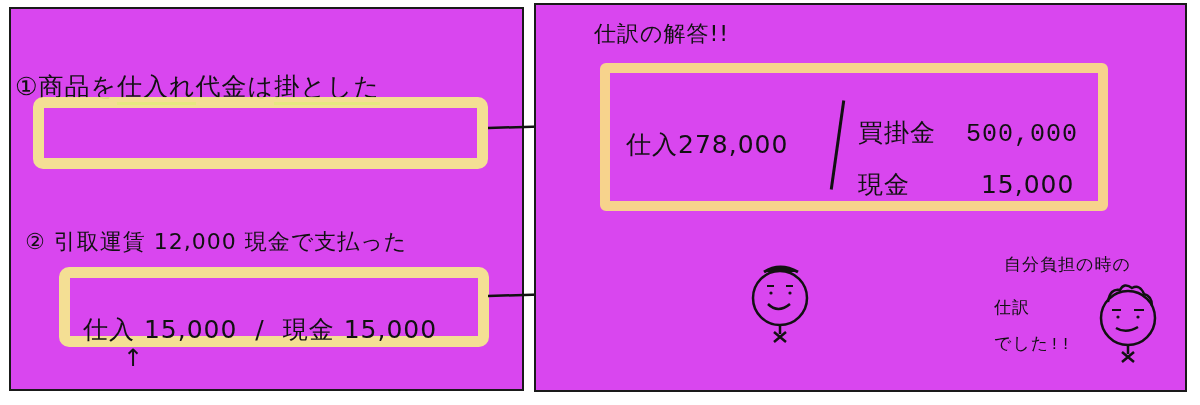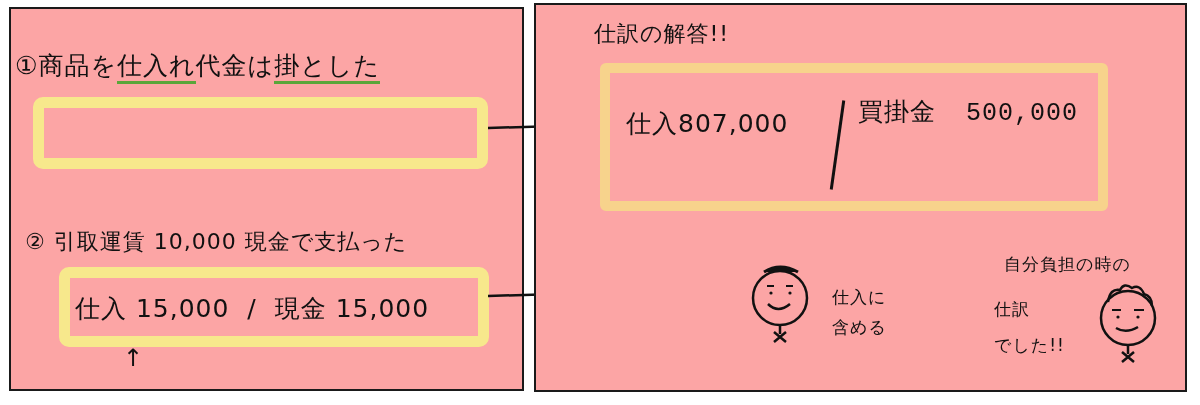--- a/index.html
+++ b/index.html
@@ -1,46 +1,46 @@
 <!DOCTYPE html>
 <html><head>
 <meta charset="utf-8">
 <style>
   html, body { margin: 0; padding: 0; background: #ffffff; }
   body { width: 1200px; height: 405px; position: relative; overflow: hidden;
          font-family: "DejaVu Sans", sans-serif; color: #111; }
-  .panel { position: absolute; border: 2.5px solid #1a1a1a; box-sizing: border-box; background: #fca5a5; }
+  .panel { position: absolute; border: 2.5px solid #1a1a1a; box-sizing: border-box; background: #d946ef; }
   #left  { left: 9px;  top: 7px; width: 515px; height: 384px; }
   #right { left: 534px; top: 3px; width: 653px; height: 389px; }
   .txt { position: absolute; white-space: nowrap; font-size: 21px; letter-spacing: 1px; }
   .hl-yellow { position: absolute; border: 11px solid #f6ef8a; border-radius: 10px; box-sizing: border-box; opacity: .9; }
   .hl-orange { position: absolute; border: 10px solid #f7d38c; border-radius: 6px; box-sizing: border-box; }
   .ul { border-bottom: 3px solid #5aa63a; padding-bottom: 1px; }
-  .big { font-size: 25px; }
-  .small { font-size: 17px; }
+  .big { font-size: 25px; margin-top: 21px; }
+  .small { font-size: 17px; font-family: Liberation Mono, monospace; }
   svg.conn { position: absolute; left: 0; top: 0; pointer-events: none; }
 </style>
 </head>
 <body>
 
 <div id="left" class="panel">
 
   <div class="txt big" style="left:4px; top:40px;">
     <span>①</span><span>商品を</span><span class="ul">仕入れ</span><span>代金は</span><span class="ul">掛とした</span>
   </div>
 
   <div class="hl-yellow" style="left:22px; top:88px; width:455px; height:72px;"></div>
 
   <div class="txt" style="left:14px; top:218px; font-size:22px;">
     <span>②</span>
-    <span>引取運賃 10,000 現金で支払った</span>
+    <span>引取運賃 12,000 現金で支払った</span>
   </div>
 
   <div class="hl-yellow" style="left:48px; top:258px; width:430px; height:80px;"></div>
-  <div class="txt big" style="left:64px; top:283px;">
+  <div class="txt big" style="left:72px; top:283px;">
     <span>仕入</span>
     <span>15,000</span>
     &nbsp;<span>/</span>&nbsp;
     <span>現金</span>
     <span>15,000</span>
   </div>
 
   <div class="txt" style="left:112px; top:335px; font-size:24px;">↑</div>
 </div>
 
@@ -50,41 +50,43 @@
   <path d="M713 265 L713 158 M705 170 L713 156 L721 170" fill="none" stroke="#111" stroke-width="2.5"></path>
   <path d="M713 215 Q712 250 727 265" fill="none" stroke="#111" stroke-width="2.5"></path>
 </svg>
 
 <div id="right" class="panel">
   <div class="txt" style="left:58px; top:14px; font-size:22px;">仕訳の解答!!</div>
 
   <div class="hl-orange" style="left:64px; top:58px; width:508px; height:148px;"></div>
 
   <div class="txt big" style="left:90px; top:102px;">
-    <span>仕入</span><span>807,000</span>
+    <span>仕入</span><span>278,000</span>
   </div>
 
   <div style="position:absolute; left:300px; top:95px; width:3px; height:90px; background:#111; transform:rotate(8deg);"></div>
 
   <div class="txt big" style="left:322px; top:90px;font-family:Liberation Mono, monospace;">
     <span>買掛金</span>
     <span style="margin-left:14px;">500,000</span>
+  </div>
+  <div class="txt big" style="left:322px; top:142px;">
+    <span>現金</span>
+    <span style="margin-left:62px;">15,000</span>
   </div>
 
   <svg style="position:absolute; left:212px; top:255px;" width="70" height="90">
     <circle cx="32" cy="38" r="27" fill="none" stroke="#111" stroke-width="2.5"></circle>
     <path d="M16 12 Q32 2 50 12" fill="#111" stroke="#111" stroke-width="3"></path>
     <path d="M19 26 L26 26 M38 26 L45 26" stroke="#111" stroke-width="2"></path>
     <circle cx="23" cy="33" r="1.6" fill="#111"></circle>
       <circle cx="42" cy="33" r="1.6" fill="#111"></circle>
     <path d="M20 44 Q30 54 42 44" fill="none" stroke="#111" stroke-width="2.5"></path>
     <path d="M26 72 L38 82 M38 72 L26 82 M32 66 L32 74" stroke="#111" stroke-width="2.5"></path>
   </svg>
-  <div class="txt small" style="left:296px; top:277px; white-space:pre-line; line-height:30px;">仕入に
-含める</div>
 
   <div class="txt small" style="left:468px; top:248px;">自分負担の時の</div>
   <div class="txt small" style="left:458px; top:286px; white-space:pre-line; line-height:36px;">仕訳
 でした!!</div>
   <svg style="position:absolute; left:558px; top:275px;" width="70" height="90">
     <circle cx="34" cy="38" r="27" fill="none" stroke="#111" stroke-width="2.5"></circle>
     <path d="M14 22 Q16 8 26 10 Q30 2 38 8 Q46 4 50 14 Q58 16 58 26" fill="none" stroke="#111" stroke-width="2.5"></path>
     <path d="M18 30 L27 30 M40 30 L50 30" stroke="#111" stroke-width="2"></path>
     <circle cx="24" cy="37" r="1.6" fill="#111"></circle>
       <circle cx="44" cy="37" r="1.6" fill="#111"></circle>

